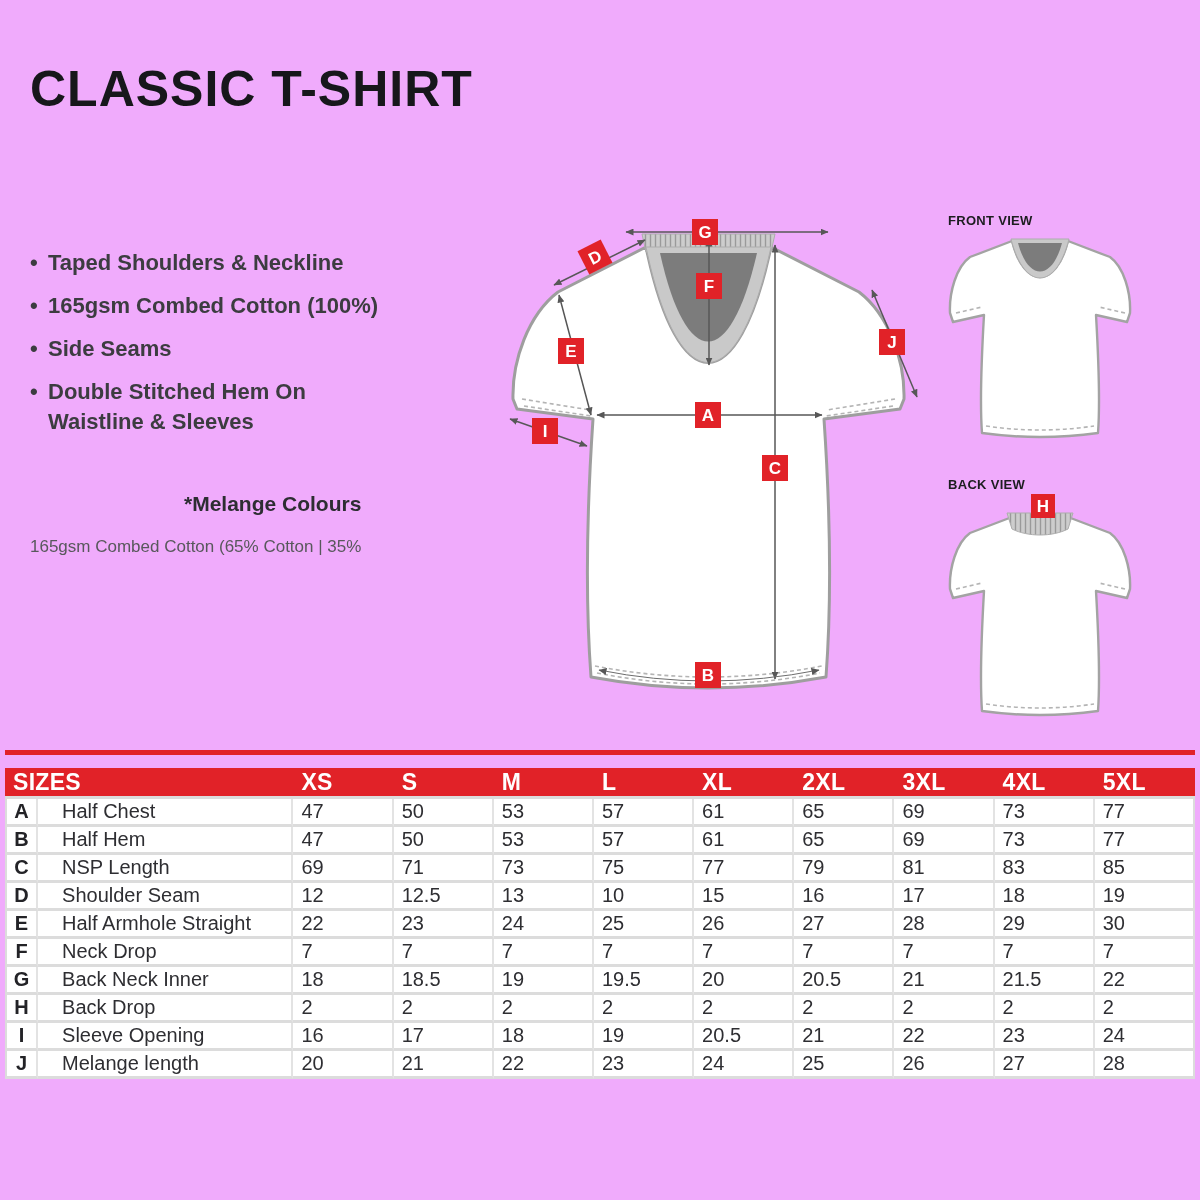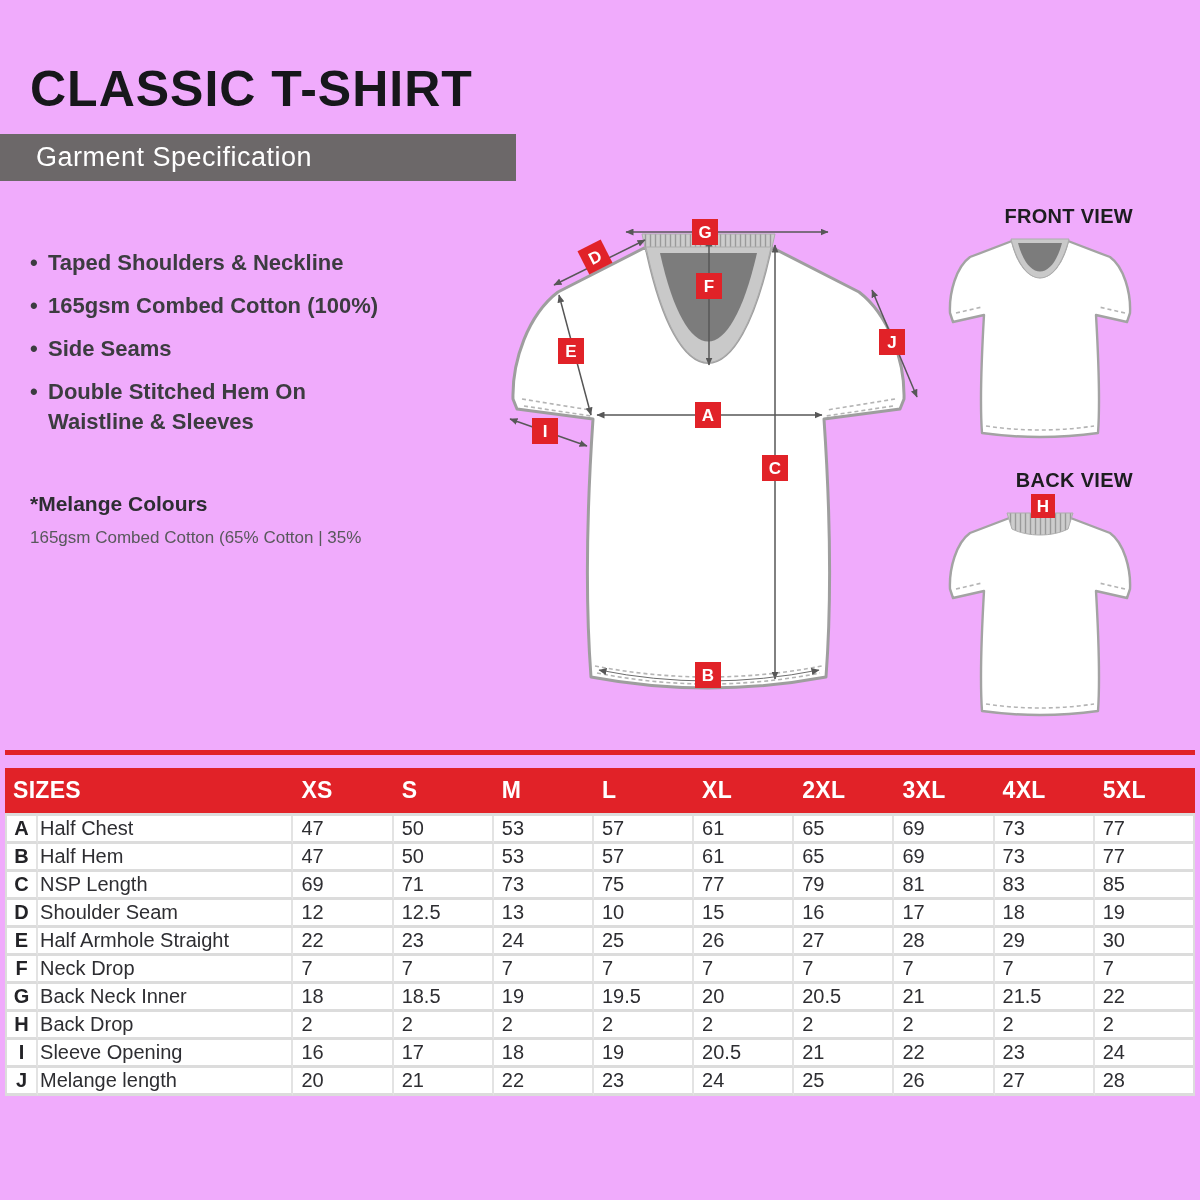--- a/index.html
+++ b/index.html
@@ -15,27 +15,27 @@
             line-height:47px; padding-left:36px; letter-spacing:.5px; }
 
   
   .features { position:absolute; left:30px; top:248px; width:430px; list-style:none; }
   .features li { position:relative; padding-left:18px; margin-bottom:13px;
                  font-size:22px; line-height:30px; color:#3c3c40; white-space:pre-line;font-weight:bold; }
   .features li::before { content:"•"; position:absolute; left:0; top:0; color:#3c3c40; }
 
   
   .melange { position:absolute; left:30px; top:492px; }
-  .melange .m-title { font-size:21px; font-weight:700; color:#2d2d32; margin-bottom:12px; }
+  .melange .m-title { font-size:21px; font-weight:700; color:#2d2d32; margin-bottom:21px;text-align:right; }
   .melange .m-desc  { font-size:17px; color:#58585c; }
 
   
   .main-diagram { position:absolute; left:498px; top:193px; }
-  .view-label { position:absolute; width:185px; text-align:right; font-size:20px;
-                font-weight:700; color:#1d1d20; letter-spacing:.3px; }
+  .view-label { position:absolute; width:185px; text-align:left; font-size:13px;
+                font-weight:700; color:#1d1d20; letter-spacing:.3px;margin-top:8px; }
   .front-label { left:948px; top:205px; }
   .back-label  { left:948px; top:469px; }
   .front-diagram { position:absolute; left:948px; top:227px; }
   .back-diagram  { position:absolute; left:948px; top:491px; }
 
   svg .shirt { fill:#ffffff; stroke:#9e9e9e; stroke-width:3; stroke-linejoin:round; }
   svg .shirt-sm { fill:#ffffff; stroke:#a3a3a3; stroke-width:2.4; stroke-linejoin:round; }
   svg .rib-outer { fill:#c9c9c9; stroke:#adadad; stroke-width:1; }
   svg .rib-inner { fill:#7c7c7c; stroke:none; }
   svg .stitch { fill:none; stroke:#b4b4b4; stroke-width:1.6; stroke-dasharray:4 3; }
@@ -45,37 +45,36 @@
   svg .lbltxt { fill:#ffffff; font-family:"Liberation Sans",sans-serif; font-size:17px;
                 font-weight:700; text-anchor:middle; }
 
   
   .table-wrap { position:absolute; left:5px; top:750px; width:1190px; }
   .table-accent { height:5px; background:#e12228; margin-bottom:13px; }
   table.sizes { width:100%; border-collapse:separate; border-spacing:0;
                 table-layout:fixed; }
   .col-letter { width:33px; } .col-label { width:255px; } .col-size { width:100px; }
   table.sizes th { background:#e12228; color:#fff; font-size:23px; font-weight:700;
-                   text-align:left; height:48px; padding:0 0 0 8px;
+                   text-align:left; height:31px; padding:0 0 0 8px;
                    border-bottom:3px solid #dcdcdc; letter-spacing:.3px; }
   table.sizes td { background:#fff; font-size:20px; color:#2e2e32; height:26px;
                    padding:1px 0 1px 8px; border-bottom:3px solid #dcdcdc;
                    border-right:2px solid #e3e3e3; }
   table.sizes td.letter { font-weight:700; text-align:center; padding-left:0;
                           border-left:2px solid #dcdcdc; color:#232327; }
-  table.sizes td.label { padding-left:2px; }
+  table.sizes td.label { padding-left:24px; }
   table.sizes td:last-child { border-right:2px solid #dcdcdc; }
 </style>
 </head>
 <body>
 
 <div class="page">
 
   <h1 class="title">CLASSIC T-SHIRT</h1>
-  <div class="banner">Garment Specification</div>
 
   <ul class="features">
     <li>Taped Shoulders &amp; Neckline</li>
     <li>165gsm Combed Cotton (100%)</li>
     <li>Side Seams</li>
     <li>Double Stitched Hem On
 Waistline &amp; Sleeves</li>
   </ul>
 
   <div class="melange">

